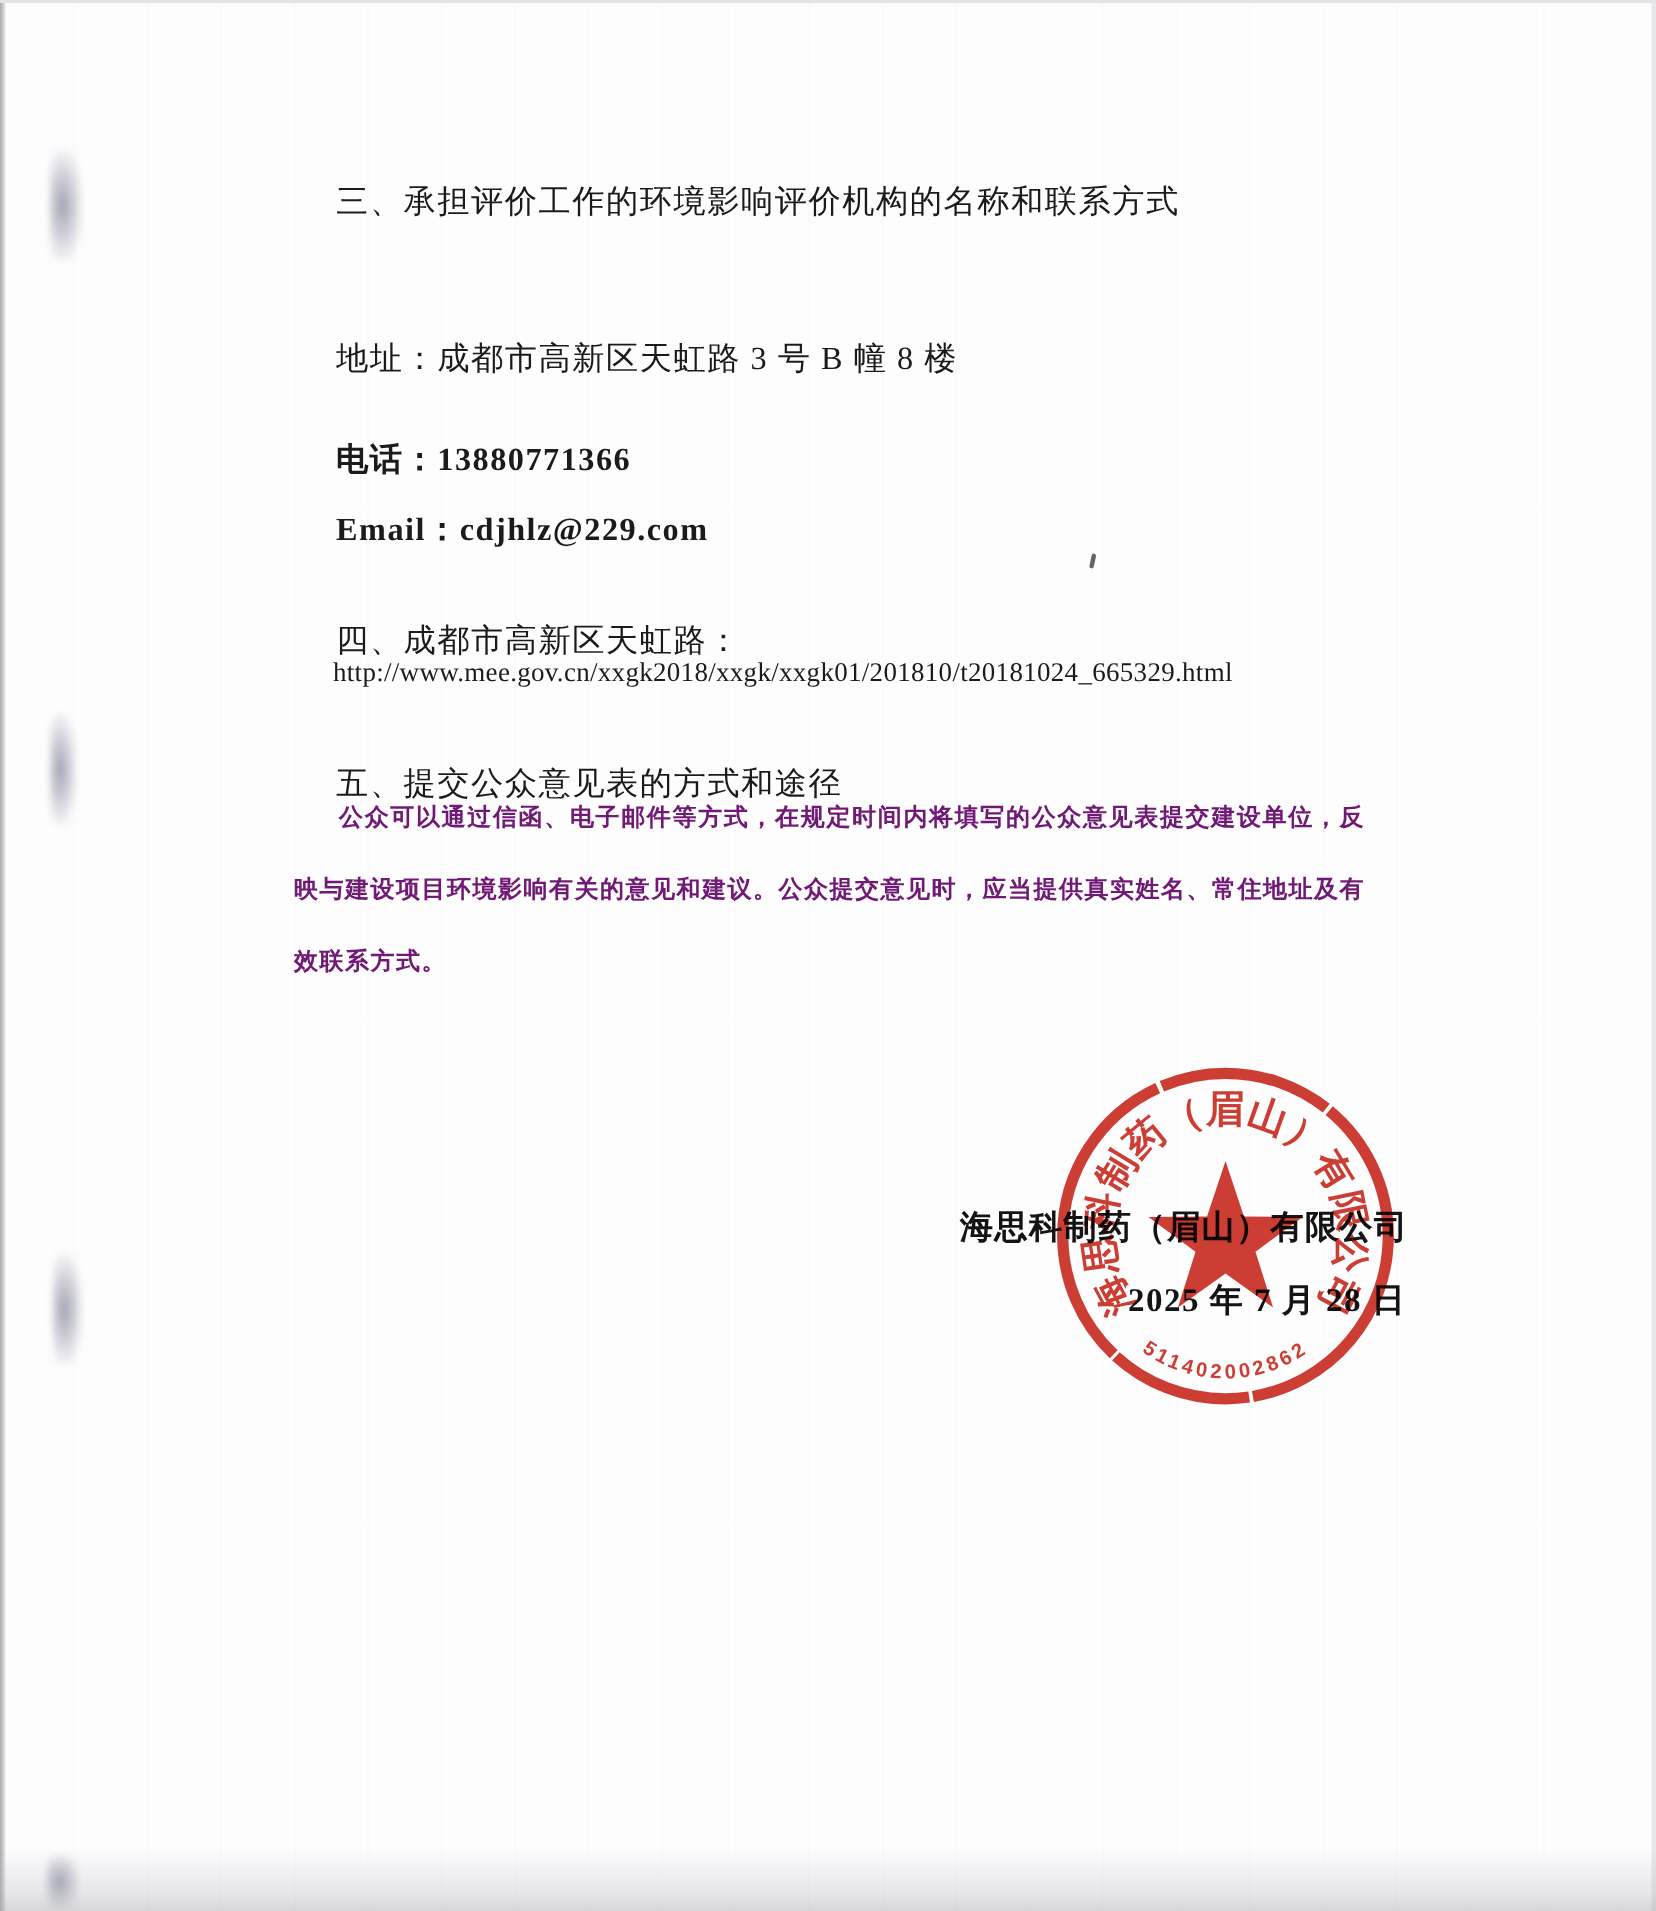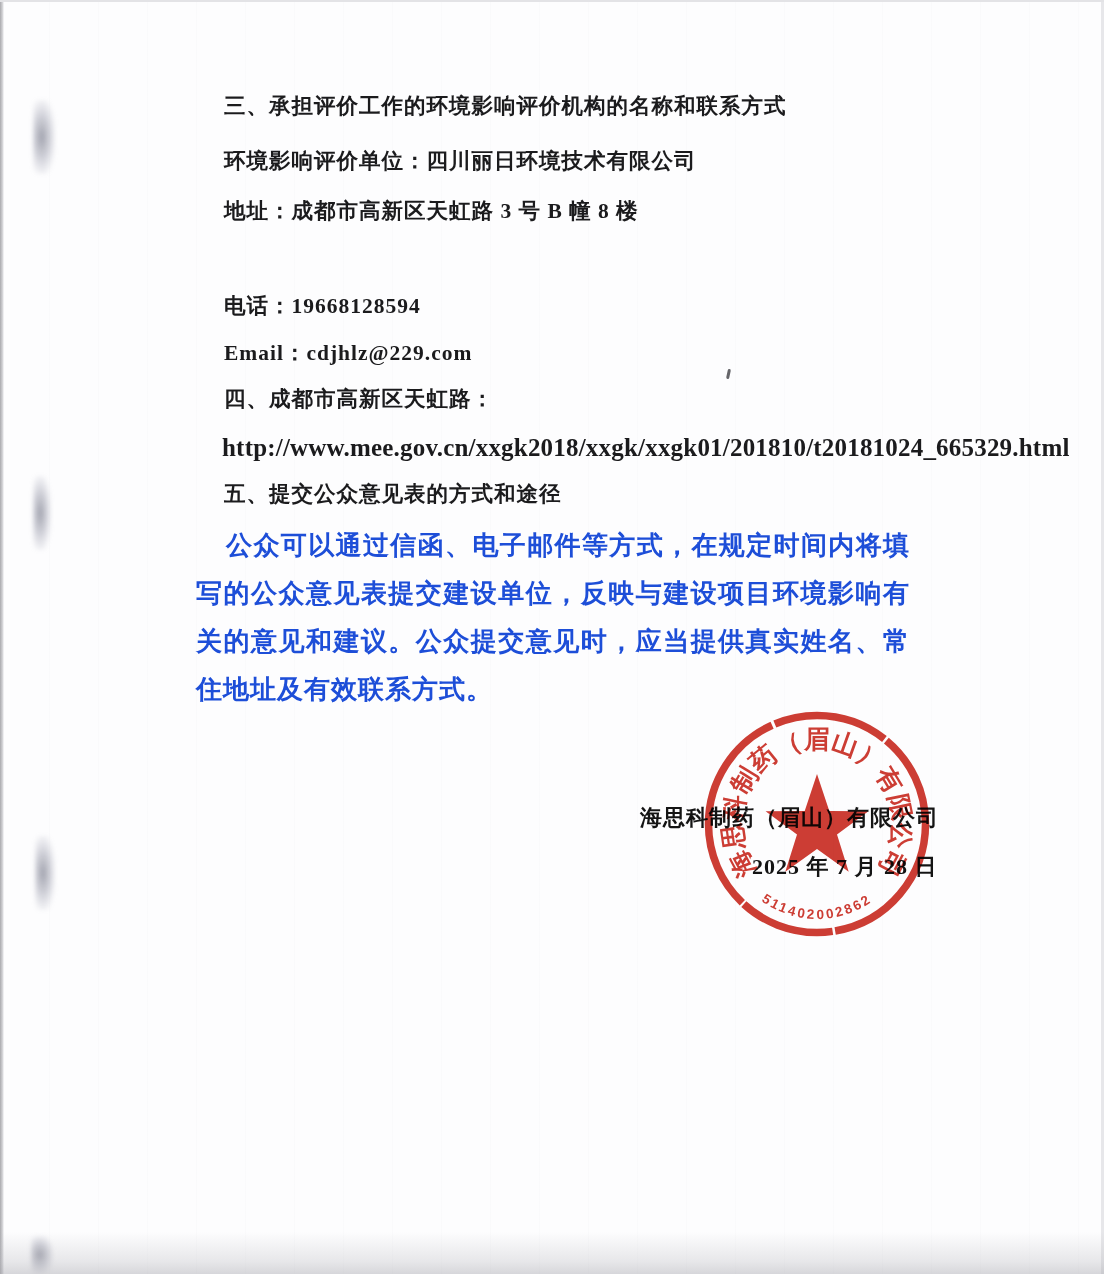--- a/index.html
+++ b/index.html
@@ -11,25 +11,25 @@
     background:repeating-linear-gradient(90deg, rgba(60,70,90,0.016) 0 1px, transparent 1px 49px);}
   .edge-left{position:absolute;left:0;top:0;width:4px;height:100%;
     background:linear-gradient(90deg,#a9a9ad,#d9d9dc 70%,rgba(220,220,224,0));}
   .edge-right{position:absolute;right:0;top:0;width:3px;height:100%;background:#e7e7ea;}
   .edge-top{position:absolute;left:0;top:0;width:100%;height:2px;background:#e3e3e6;}
   .edge-bottom{position:absolute;left:0;bottom:0;width:100%;height:42px;
     background:linear-gradient(180deg,rgba(190,190,195,0) 0%,rgba(180,180,186,0.30) 70%,rgba(168,168,175,0.45) 100%);}
   .line{position:absolute;left:196px;width:714px;color:#1b1b1d;
     font-size:21.5px;line-height:30px;letter-spacing:1px;white-space:nowrap;}
   .indent{text-indent:28px;}
-  .bold{font-weight:700;}
+  .bold{font-weight:400;margin-top:28px;}
   .semi{font-weight:600;}
-  .url{font-size:25px;letter-spacing:0.2px;font-weight:700;text-indent:26px;}
-  .para{position:absolute;left:196px;top:522px;width:714px;color:#1d4ed8;
-    font-size:26px;line-height:48px;letter-spacing:1px;font-weight:700;
+  .url{font-size:18px;letter-spacing:0.2px;font-weight:400;text-indent:26px;}
+  .para{position:absolute;left:196px;top:522px;width:714px;color:#701a75;
+    font-size:16px;line-height:48px;letter-spacing:1px;font-weight:700;
     text-align:justify;text-indent:30px;white-space:normal;}
   .sig{position:absolute;color:#141414;font-size:22px;line-height:28px;
     letter-spacing:1px;white-space:nowrap;font-weight:600;}
   .sig-company{left:640px;top:804px;}
   .sig-date{left:752px;top:853px;}
   .stamp{position:absolute;left:697px;top:704px;mix-blend-mode:multiply;opacity:0.9;}
   .stamp text{font-family:"Liberation Sans","DejaVu Sans",sans-serif;}
   .smudge{position:absolute;filter:blur(2px);pointer-events:none;
     background:radial-gradient(ellipse at 40% 50%, rgba(85,88,110,0.55) 0%, rgba(120,122,145,0.20) 55%, rgba(140,140,160,0) 80%);}
   .smudge.s1{left:33px;top:100px;width:22px;height:74px;}
@@ -39,26 +39,25 @@
   .tickmark{position:absolute;left:727px;top:369px;width:3px;height:10px;
     background:#4a4a4f;border-radius:2px;transform:rotate(12deg);opacity:0.85;}
 </style>
 </head>
 <body>
 
 <div class="page">
 
   <div class="line bold indent" style="top:91px">三、承担评价工作的环境影响评价机构的名称和联系方式</div>
 
-  <div class="line semi indent" style="top:146px">环境影响评价单位：四川丽日环境技术有限公司</div>
 
   <div class="line bold indent" style="top:196px">地址：成都市高新区天虹路 3 号 B 幢 8 楼</div>
 
 
-  <div class="line semi indent" style="top:291px">电话：19668128594</div>
+  <div class="line semi indent" style="top:291px">电话：13880771366</div>
 
   <div class="line semi indent" style="top:338px">Email：cdjhlz@229.com</div>
 
   <div class="line bold indent" style="top:384px">四、成都市高新区天虹路：</div>
 
   <div class="line url" style="top:433px">http://www.mee.gov.cn/xxgk2018/xxgk/xxgk01/201810/t20181024_665329.html</div>
 
   <div class="line bold indent" style="top:479px">五、提交公众意见表的方式和途径</div>
 
   <div class="para">公众可以通过信函、电子邮件等方式，在规定时间内将填写的公众意见表提交建设单位，反映与建设项目环境影响有关的意见和建议。公众提交意见时，应当提供真实姓名、常住地址及有效联系方式。</div>

